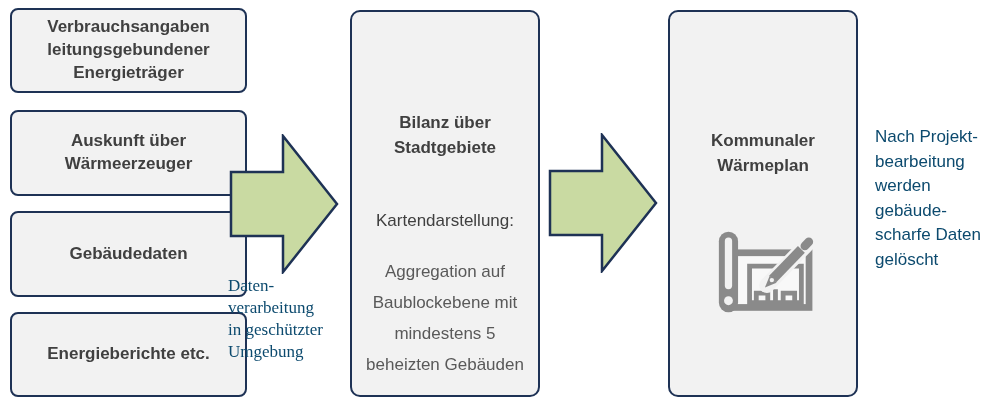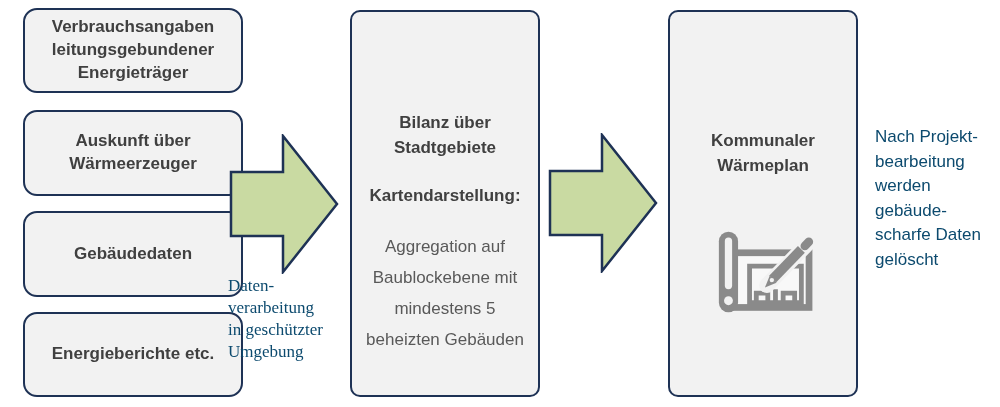--- a/index.html
+++ b/index.html
@@ -17,23 +17,23 @@
   }
   .box {
     position: absolute;
     box-sizing: border-box;
     background: #f2f2f2;
     border: 2.5px solid #1e3255;
     color: #404040;
     text-align: center;
   }
   .input-box {
-    left: 23px;
-    width: 220px;
-    border-radius: 14px;
+    left: 10px;
+    width: 237px;
+    border-radius: 8px;
     display: flex;
     align-items: center;
     justify-content: center;
     font-weight: bold;
     font-size: 17px;
     line-height: 1.35;
   }
   .big-box {
     top: 10px;
     width: 190px;
@@ -48,23 +48,24 @@
     gap: 24px;
   }
   .pre { white-space: pre-line; }
   .box-title {
     font-weight: bold;
     font-size: 17px;
     line-height: 25px;
     color: #404040;
   }
   .box-subtitle {
-    font-weight: bold;
+    font-weight: normal;
     font-size: 17px;
     line-height: 23px;
+    margin-top: 25px;
     color: #404040;
   }
   .box-body {
     font-size: 17px;
     line-height: 31px;
     color: #595959;
   }
   .caption {
     position: absolute;
     color: #0c4a6e;

